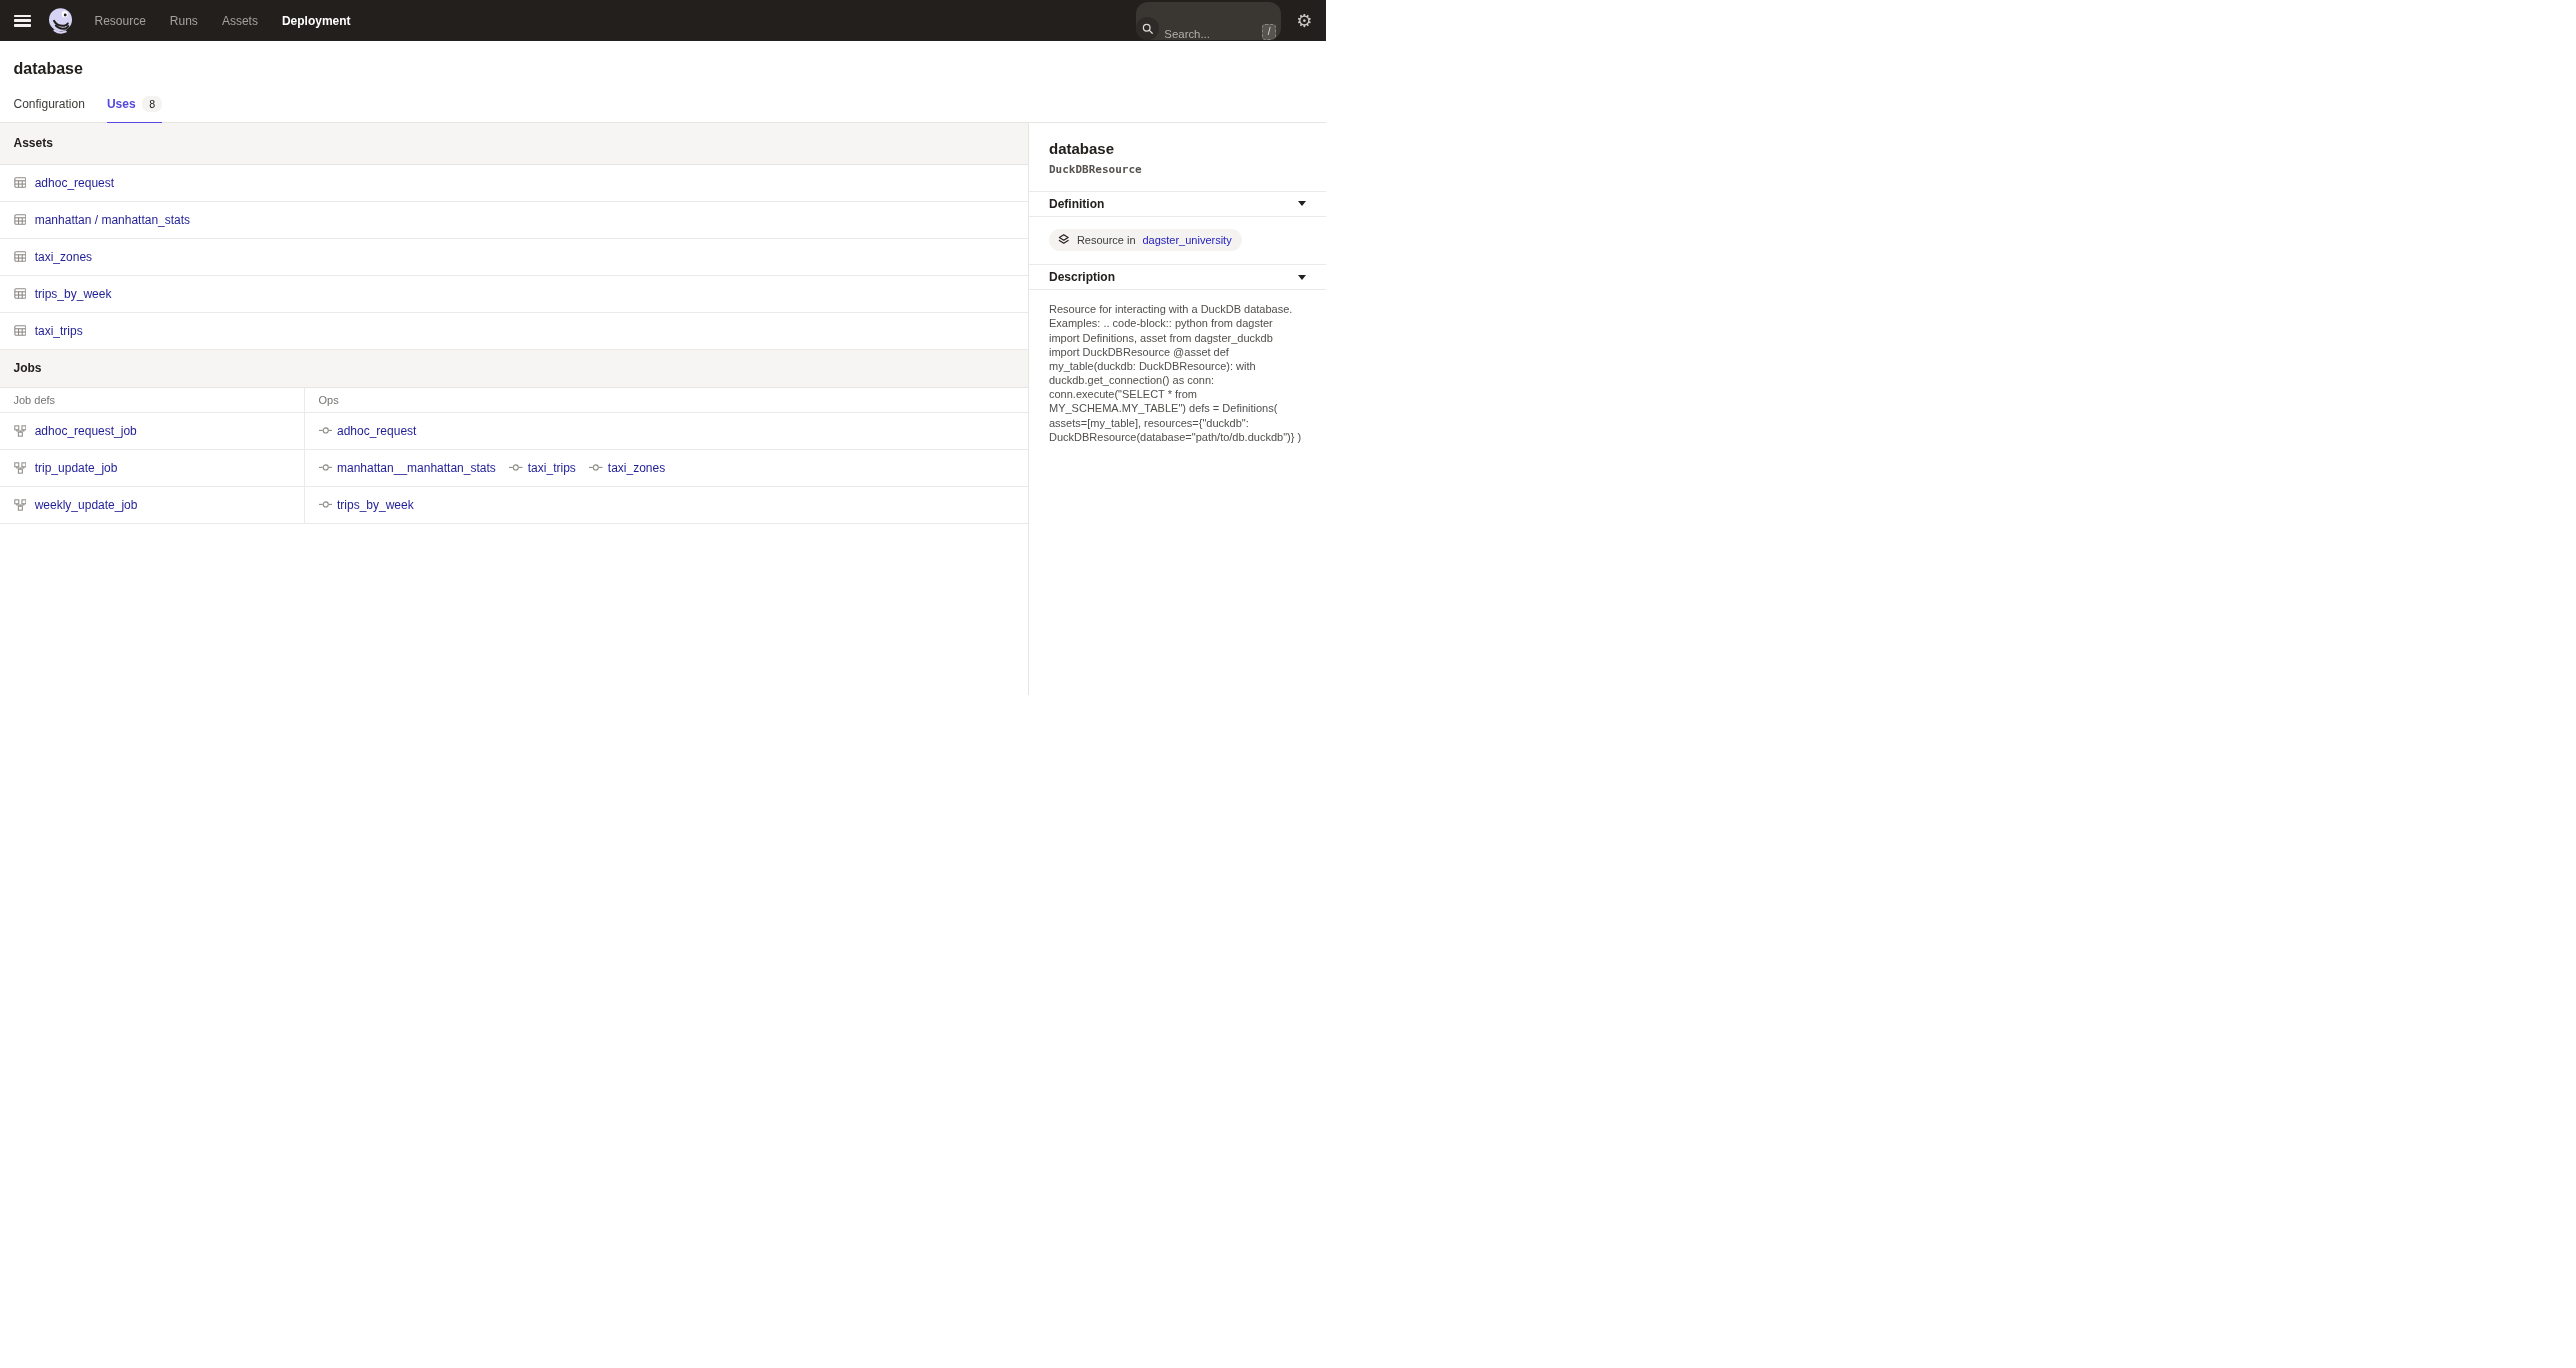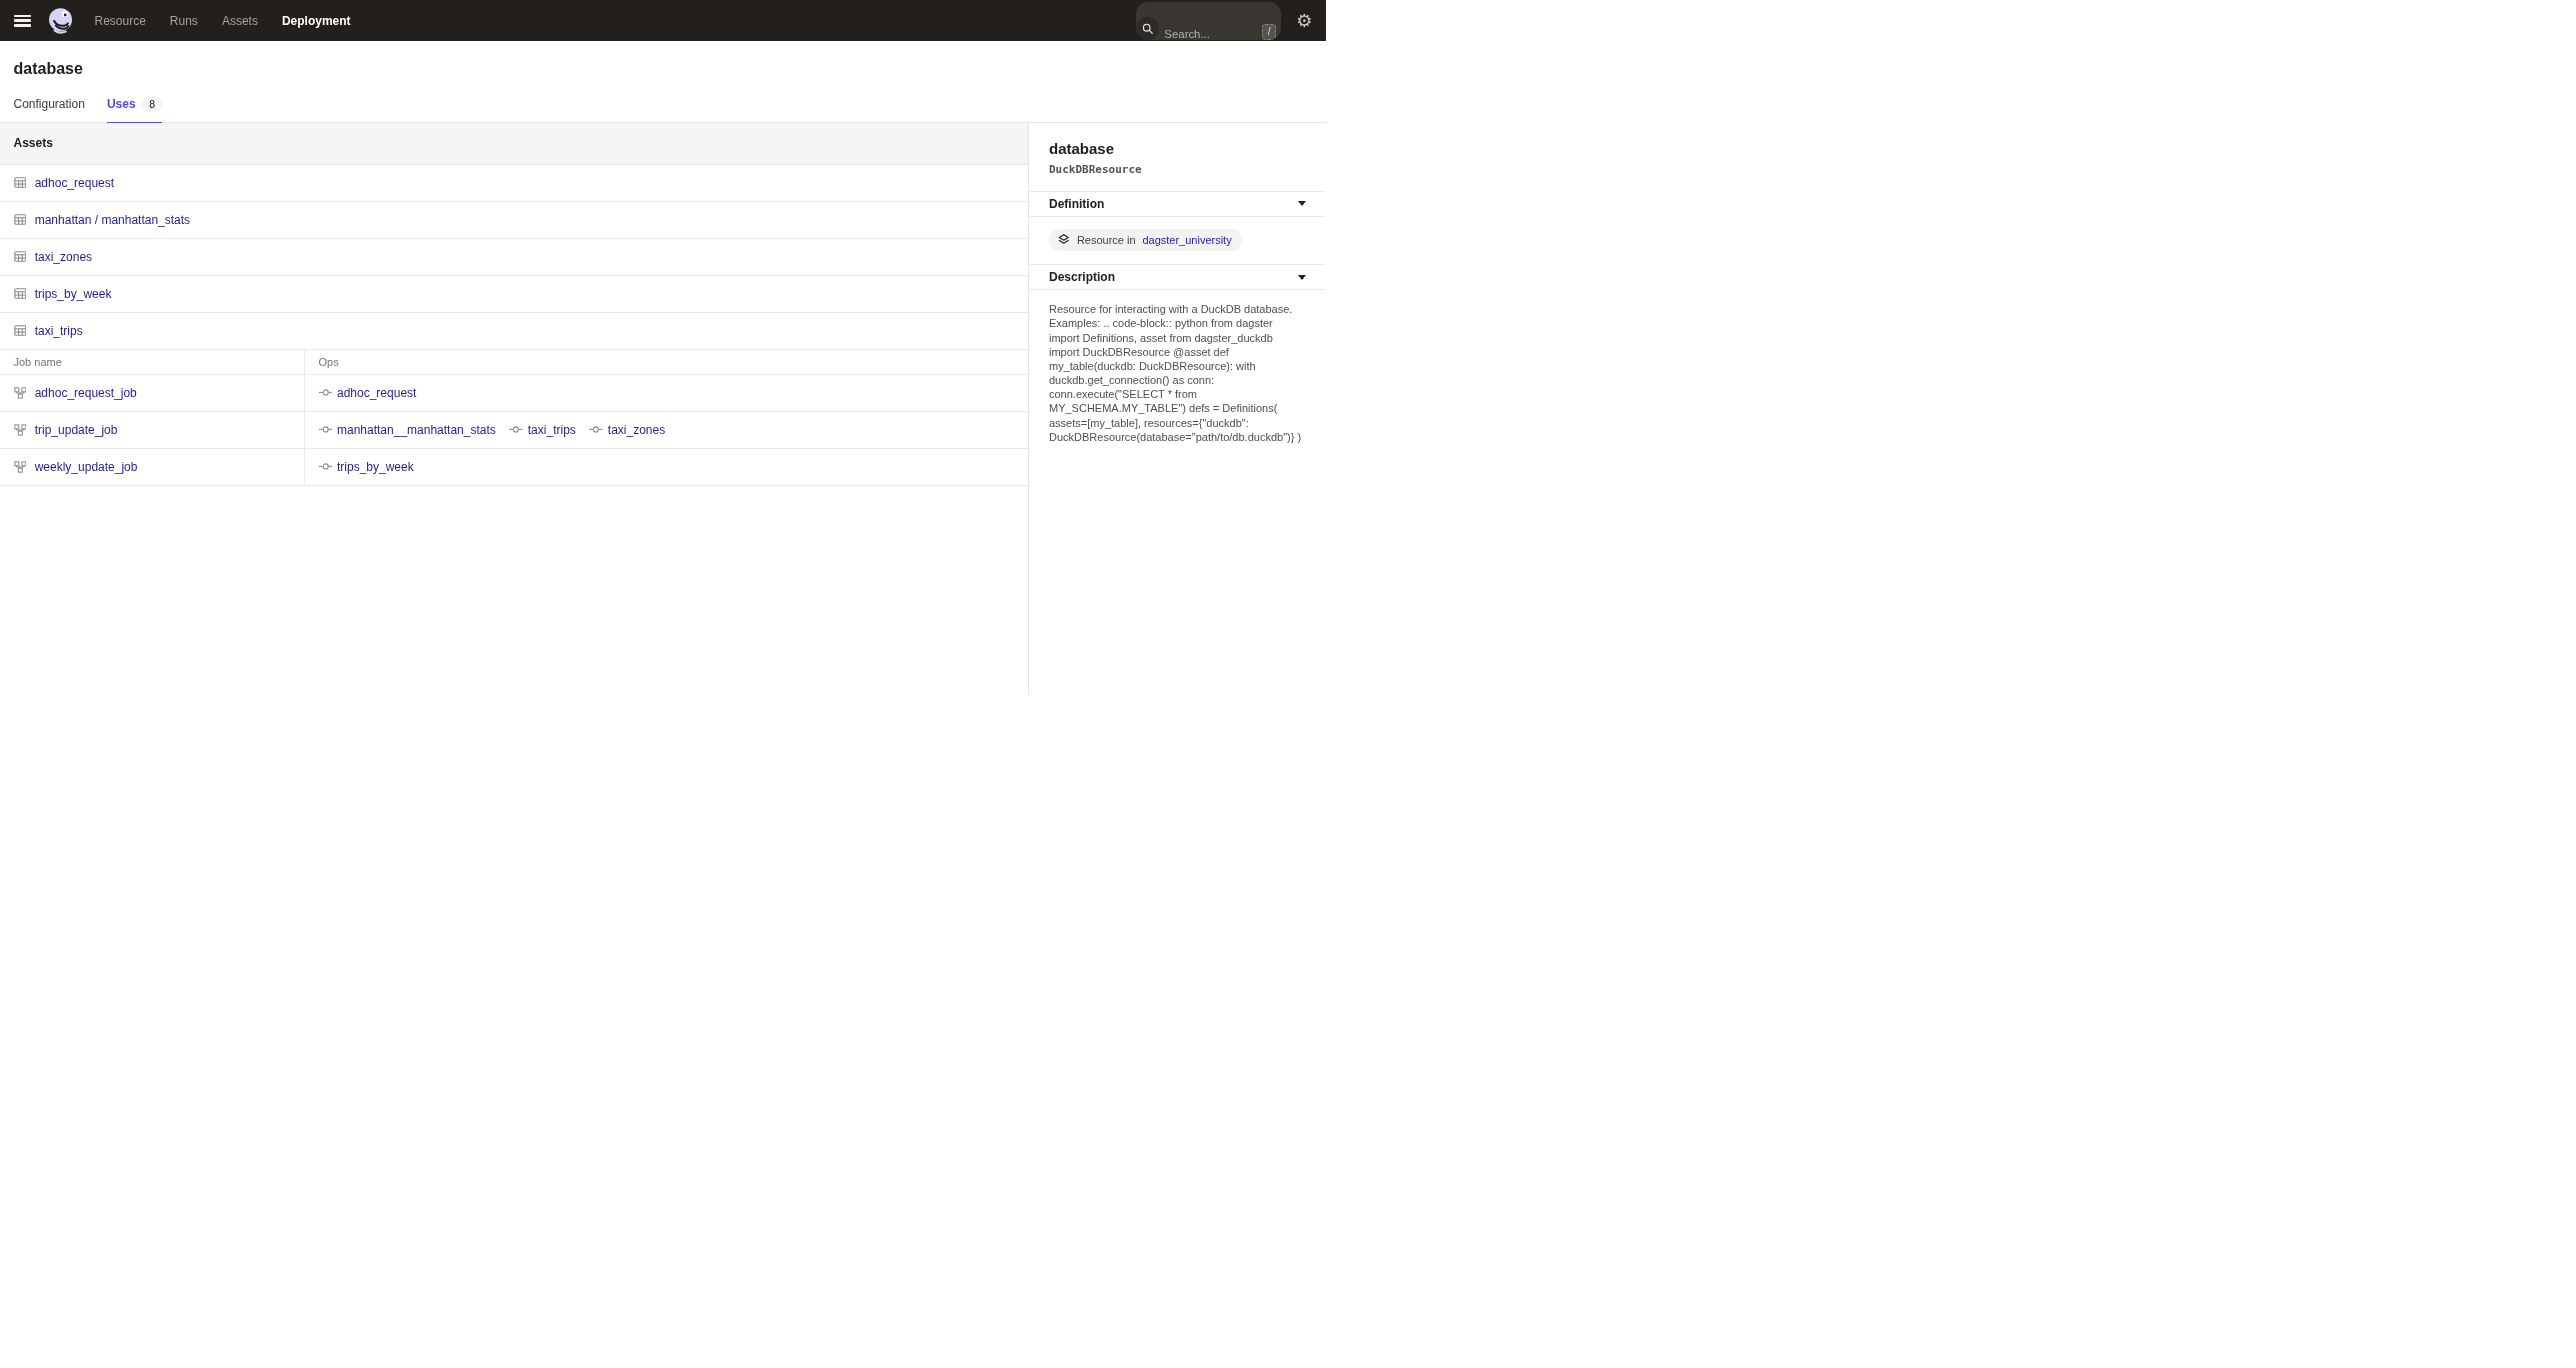--- a/index.html
+++ b/index.html
@@ -257,22 +257,25 @@
           <rect x="1" y="1" width="14" height="12" rx="1.5"></rect>
             <line x1="1" y1="4.8" x2="15" y2="4.8"></line>
           <line x1="1" y1="9" x2="15" y2="9"></line>
             <line x1="5.7" y1="4.8" x2="5.7" y2="13"></line>
             <line x1="10.4" y1="4.8" x2="10.4" y2="13"></line>
         </svg>
       </span>
       <a class="link">taxi_trips</a>
     </div>
 
+    <div class="section-bar jobs">
+      <span>Jobs</span>
+    </div>
     <div class="cols-header jobs-hdr">
-      <div class="cell job-cell-hdr">Job name</div>
+      <div class="cell job-cell-hdr">Job defs</div>
       <div class="cell">Ops</div>
     </div>
 
     <div class="job-row">
       <div class="job-cell">
         <span class="icon">
           <svg width="12.7" height="12" viewBox="0 0 16 15" stroke="#8e8b87" fill="none" stroke-width="1.3">
             <rect x="1" y="1" width="5" height="5"></rect>
               <rect x="10" y="1" width="5" height="5"></rect>
             <rect x="5.5" y="9" width="5" height="5"></rect>

